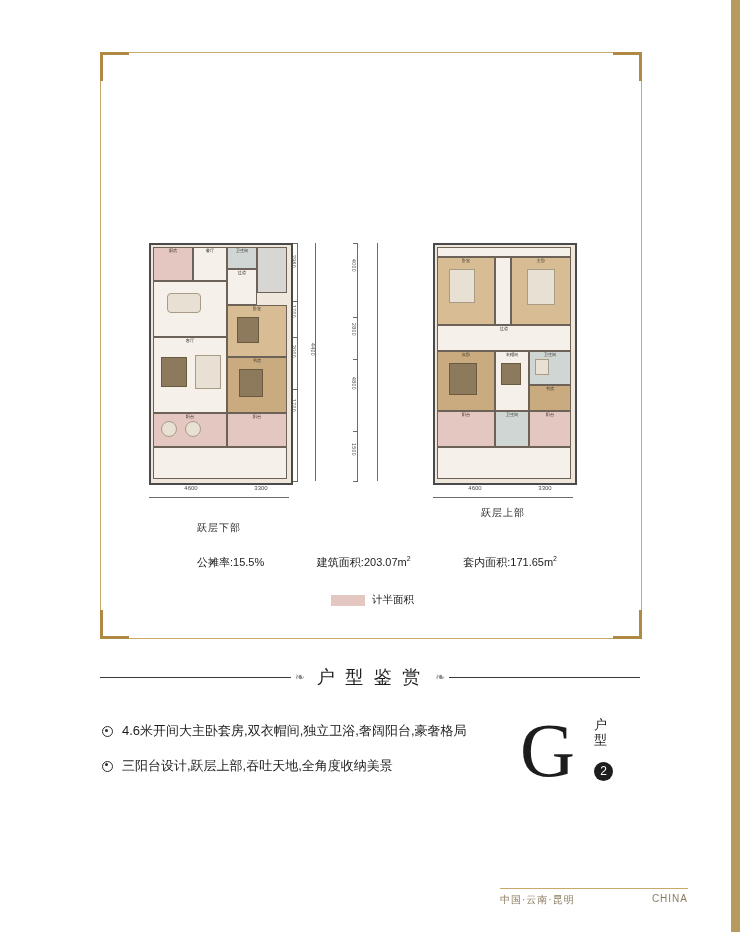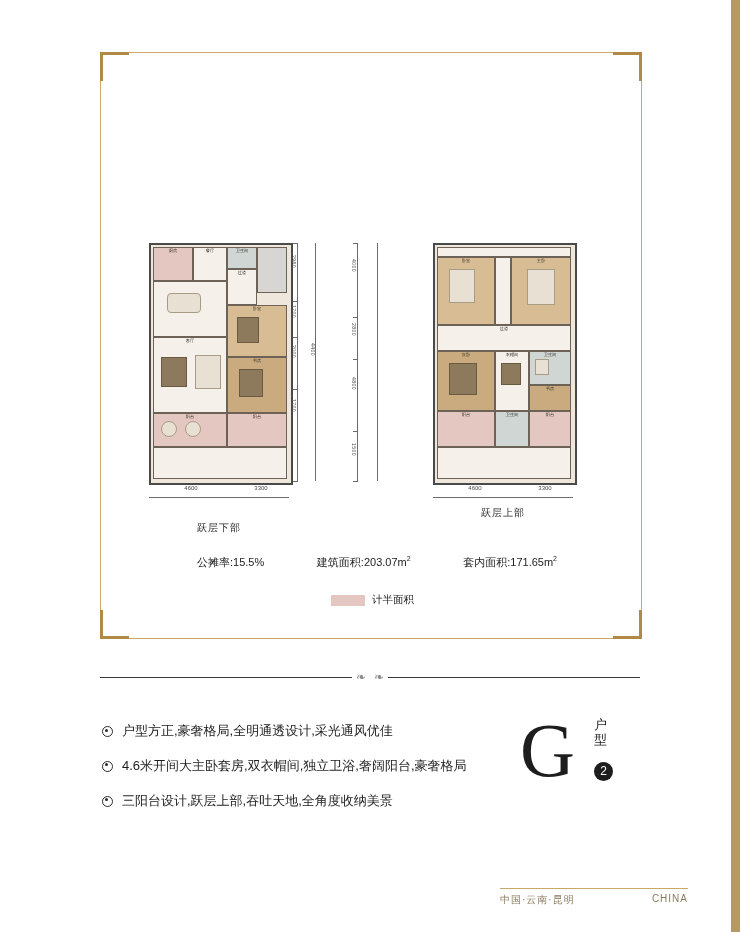--- a/index.html
+++ b/index.html
@@ -434,29 +434,26 @@
 
     <div class="legend" style="left:230px; top:540px;">
       <span class="legend-swatch"></span>
       <span>计半面积</span>
     </div>
   </div>
 
   <div class="divider">
     <div class="div-line"></div>
     <span class="div-orn">❧</span>
+    <span class="div-text">户 型 鉴 赏</span>
     <span class="div-orn">❧</span>
     <div class="div-line"></div>
   </div>
 
   <div class="features">
-    <div class="feature">
-      <span class="feature-bullet"></span>
-      <span>户型方正,豪奢格局,全明通透设计,采光通风优佳</span>
-    </div>
     <div class="feature">
       <span class="feature-bullet"></span>
       <span>4.6米开间大主卧套房,双衣帽间,独立卫浴,奢阔阳台,豪奢格局</span>
     </div>
     <div class="feature">
       <span class="feature-bullet"></span>
       <span>三阳台设计,跃层上部,吞吐天地,全角度收纳美景</span>
     </div>
   </div>
 

